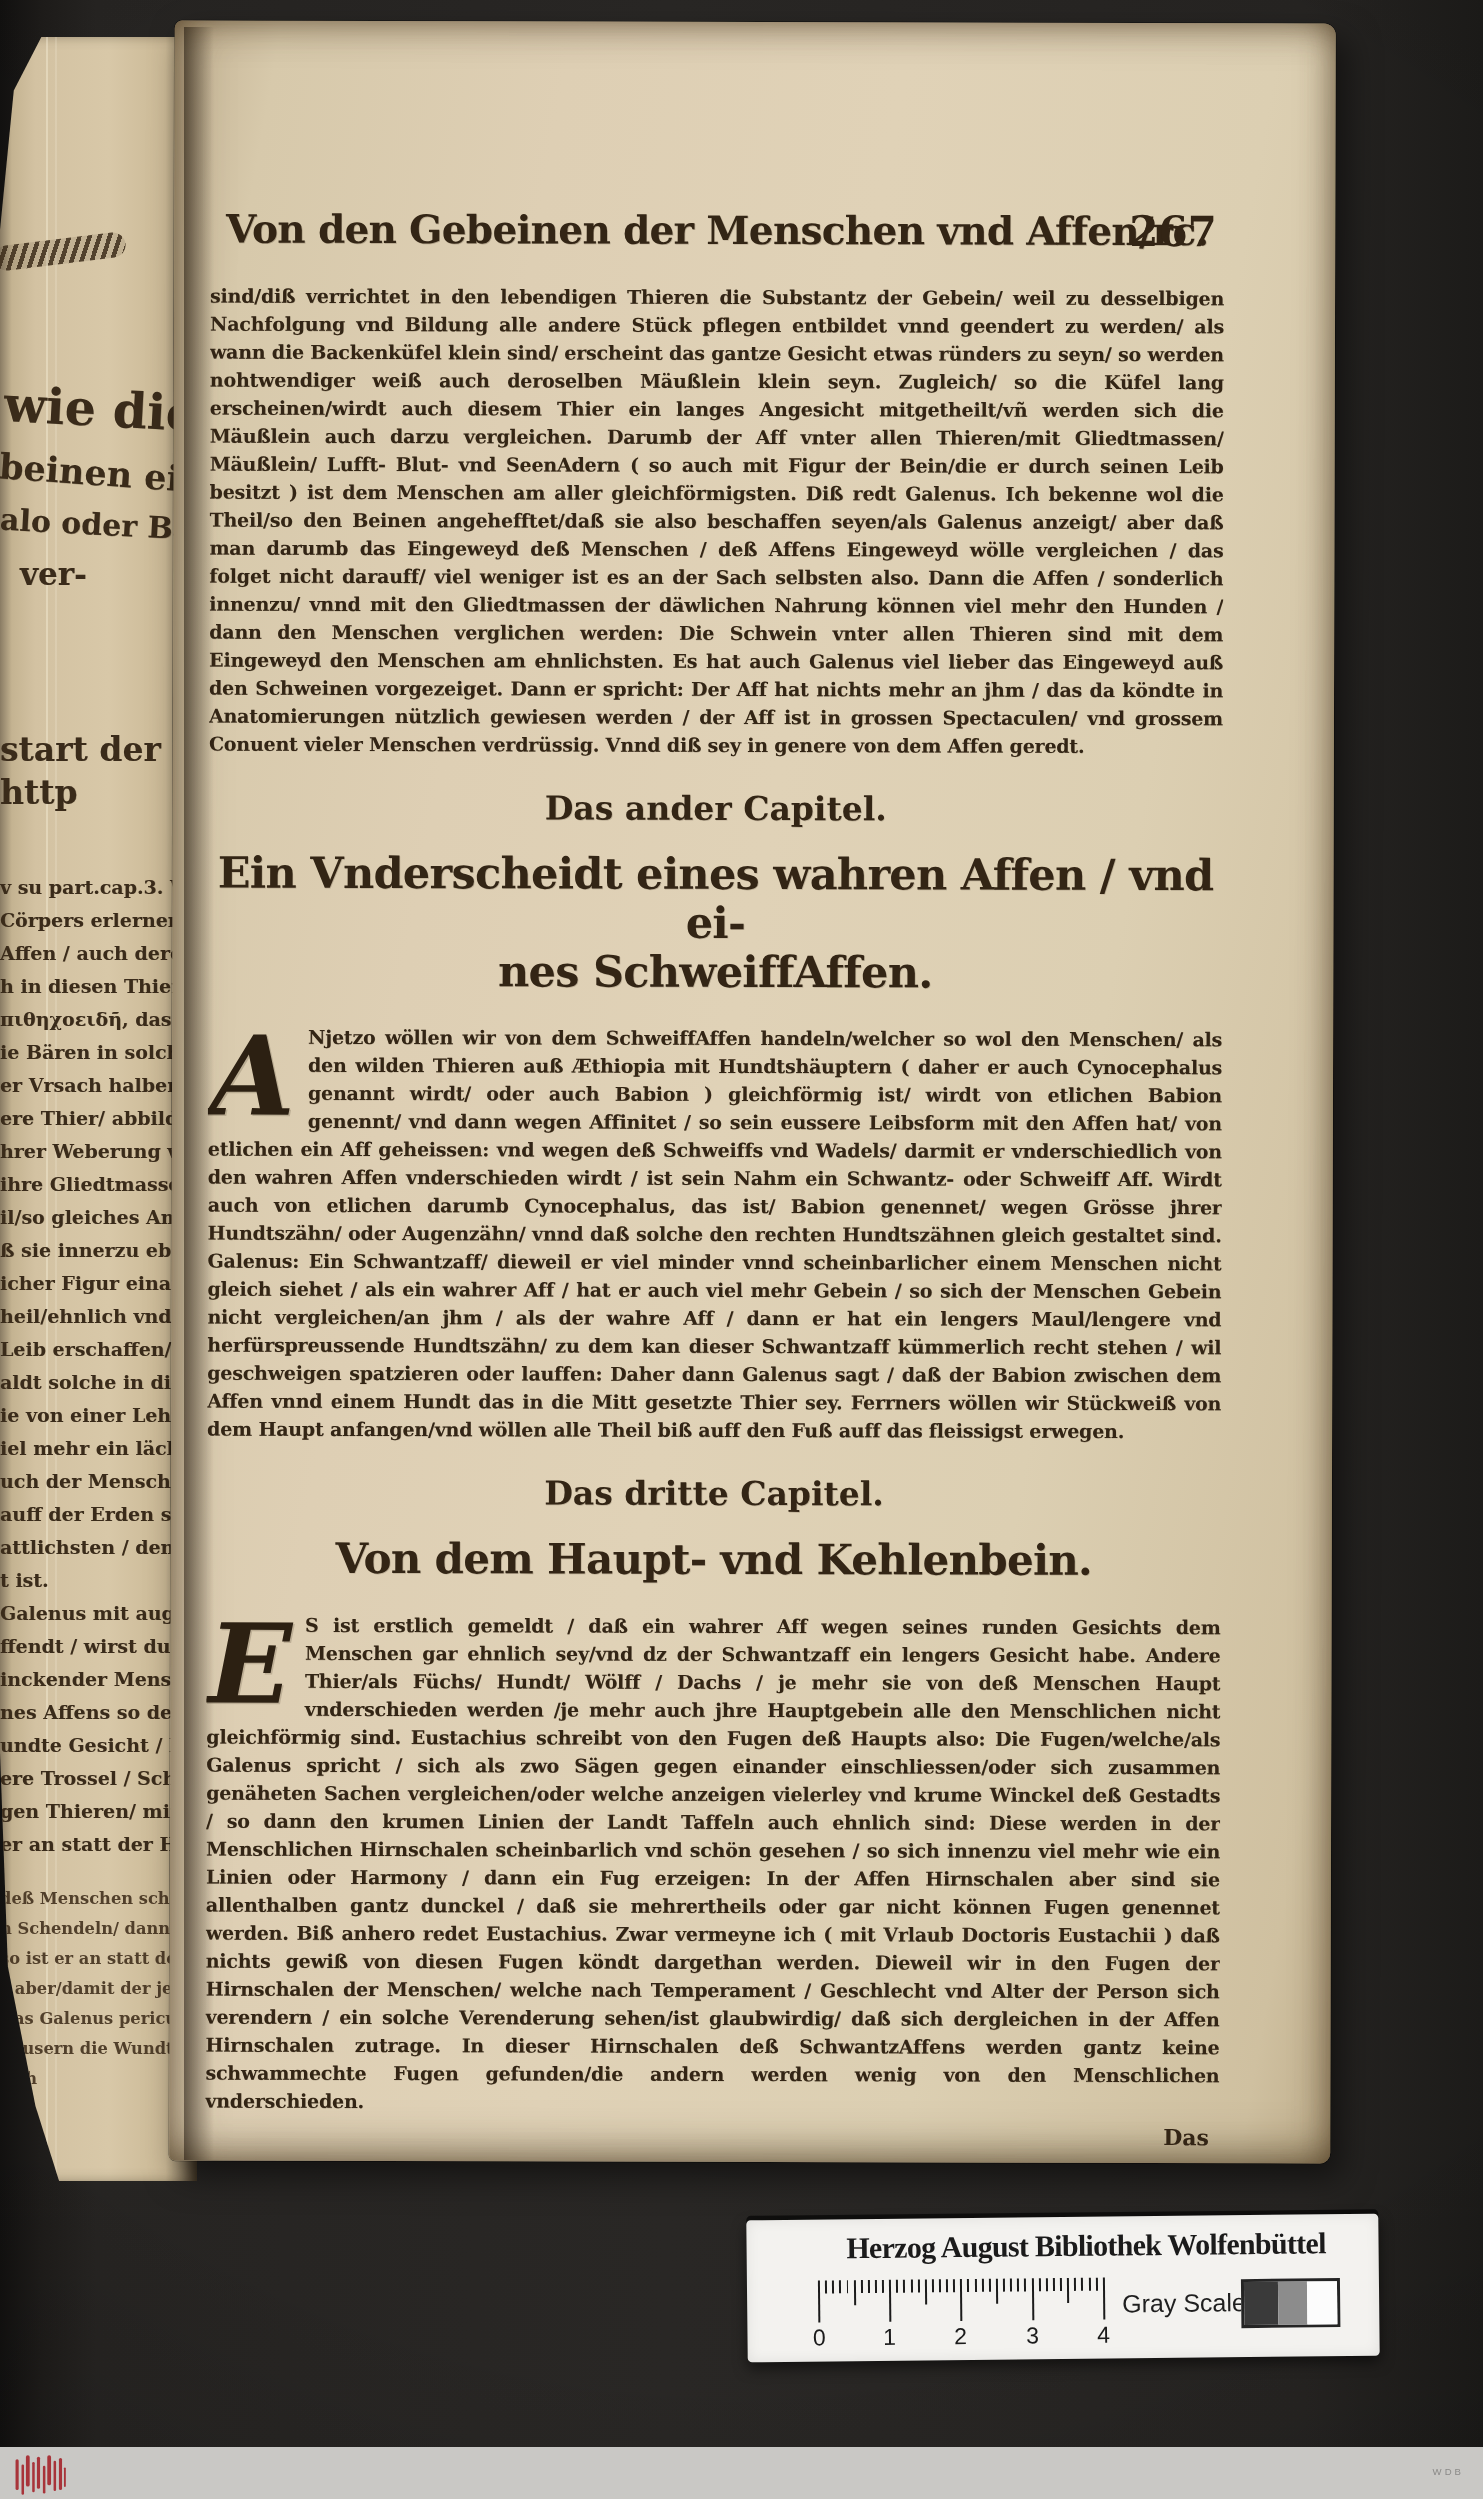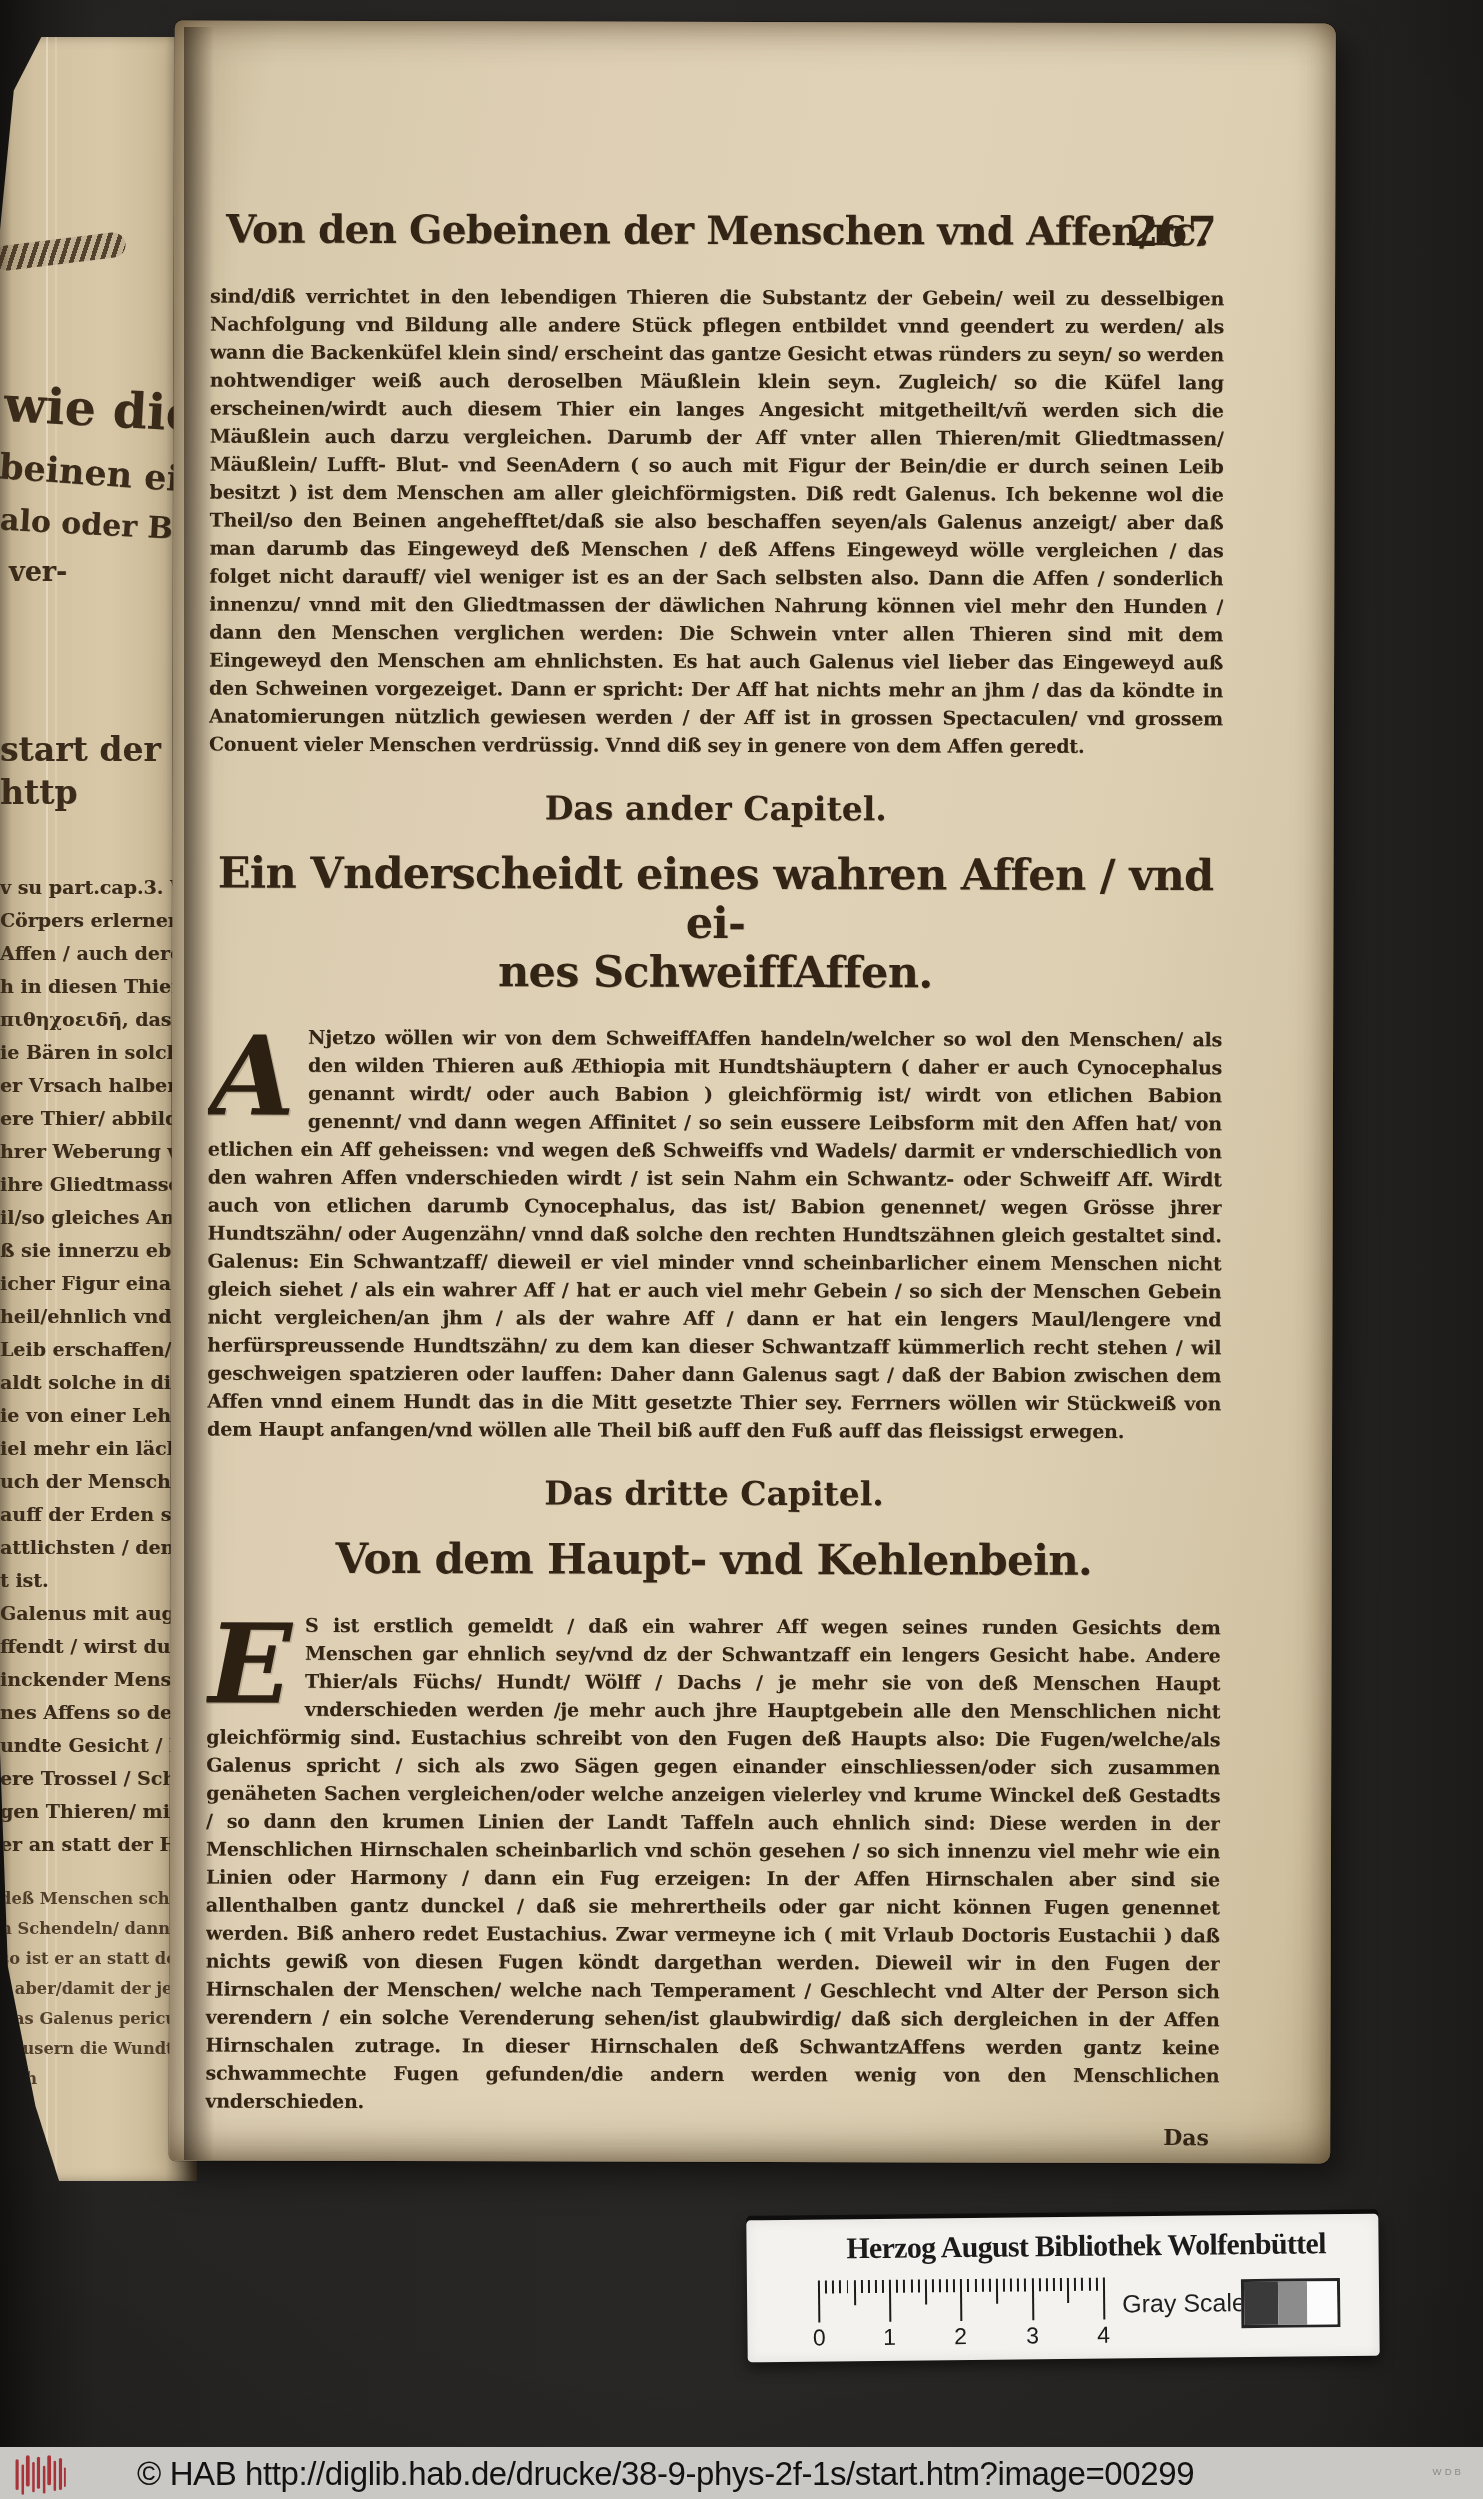--- a/index.html
+++ b/index.html
@@ -19,21 +19,21 @@
     box-shadow:inset -12px 0 16.3px -6px rgba(35,25,12,.8);}
   .page-stack .edge-line{position:absolute;top:0;bottom:0;width:2.2px;background:rgba(255,248,230,.35)}
   .frag{position:absolute;color:#3a2b1a;font-weight:bold;white-space:nowrap;
     text-shadow:0.4px 0.4px 0 rgba(58,43,26,.35)}
   .ornament-band{position:absolute;left:-6px;top:202px;width:132px;height:25px;transform:rotate(-7deg);
     border-radius:13.3px;opacity:.85;
     background:repeating-linear-gradient(115deg,#3a2a18 0 4.4px,rgba(58,42,24,.15) 4.4px 9.6px);}
   .frag-top-0{left:4.4px;top:343px;font-size:49px;transform:rotate(3deg)}
   .frag-top-1{left:-1.5px;top:417px;font-size:35px;transform:rotate(4deg)}
   .frag-top-2{left:0;top:470px;font-size:30px;transform:rotate(3deg)}
-  .frag-top-3{left:9px;top:519px;font-size:27px}
+  .frag-top-3{left:20px;top:519px;font-size:31px}
   .frag-h-0{left:0;top:693px;font-size:33px}
   .frag-h-1{left:0;top:736px;font-size:33px}
   .frag-body-list{position:absolute;left:0;top:839px;width:200px}
   .frag-body-list .frag-line{height:33px;font-size:19px;font-weight:bold;color:#3a2b1a;white-space:nowrap;
     text-shadow:0.4px 0.4px 0 rgba(58,43,26,.3)}
   .frag-bottom-list{position:absolute;left:0;top:1852px;width:193px}
   .frag-bottom-list .frag-line{height:30px;font-size:16.3px;font-weight:bold;color:#43311e;white-space:nowrap;opacity:.9}
 
   
   .main-page{position:absolute;left:172px;top:22px;width:1161px;height:2140px;overflow:hidden;
@@ -259,16 +259,15 @@
       <line x1="24" y1="8" x2="24" y2="52" stroke-width="6"></line>
       <line x1="33" y1="18" x2="33" y2="62" stroke-width="4"></line>
       <line x1="41" y1="10" x2="41" y2="56" stroke-width="5"></line>
       <line x1="50" y1="24" x2="50" y2="64" stroke-width="4"></line>
       <line x1="58" y1="8" x2="58" y2="50" stroke-width="6"></line>
       <line x1="67" y1="16" x2="67" y2="60" stroke-width="4"></line>
       <line x1="76" y1="12" x2="76" y2="58" stroke-width="5"></line>
       <line x1="83" y1="26" x2="83" y2="54" stroke-width="3"></line>
     </g>
   </svg>
-  <div class="footer-text">© HAB http://diglib.hab.de/drucke/38-9-phys-2f-1s/start.htm?image=00299</div>
   <div class="wdb-mark">WDB</div>
 </div>
 
 
 </body></html>

